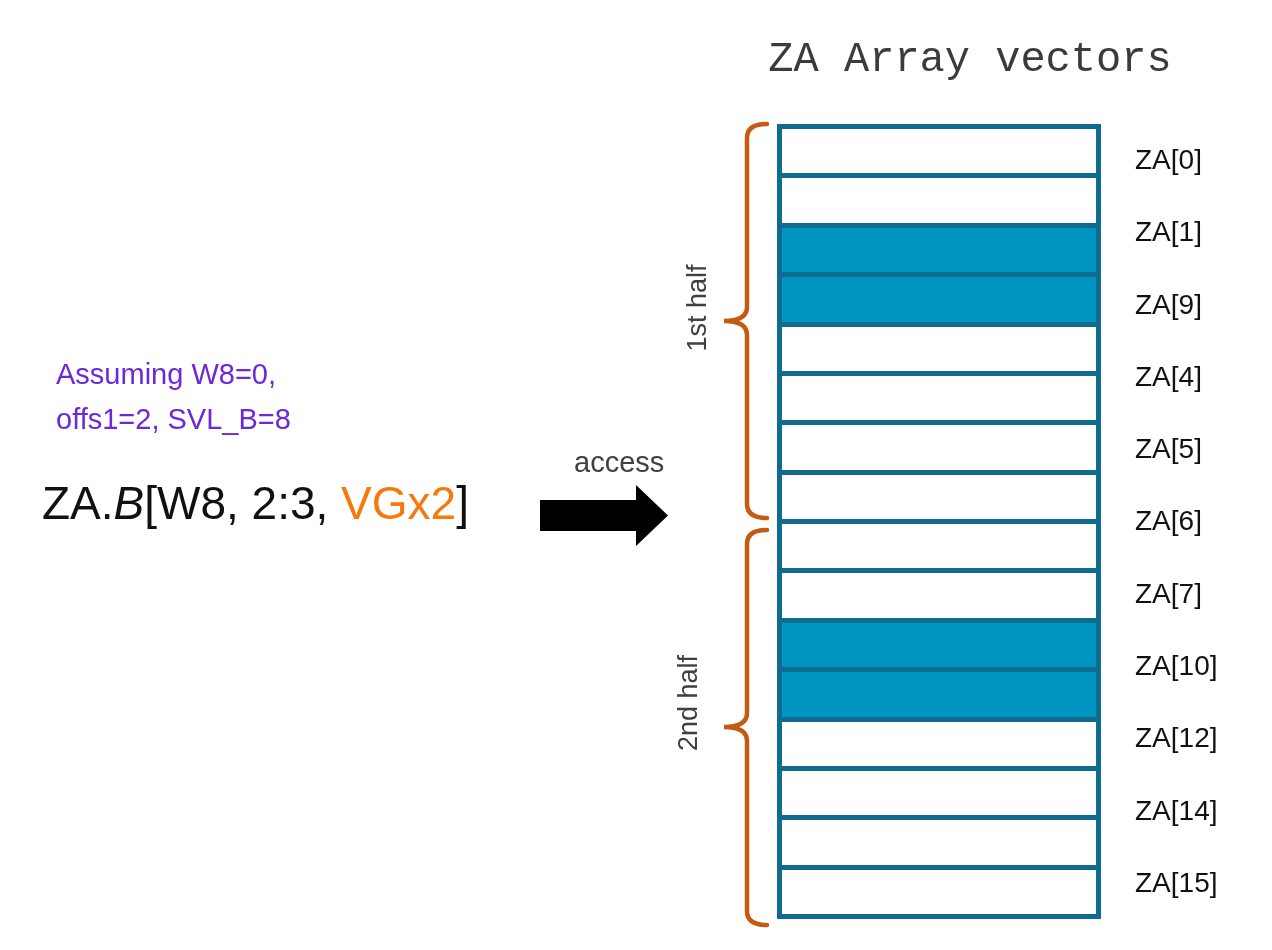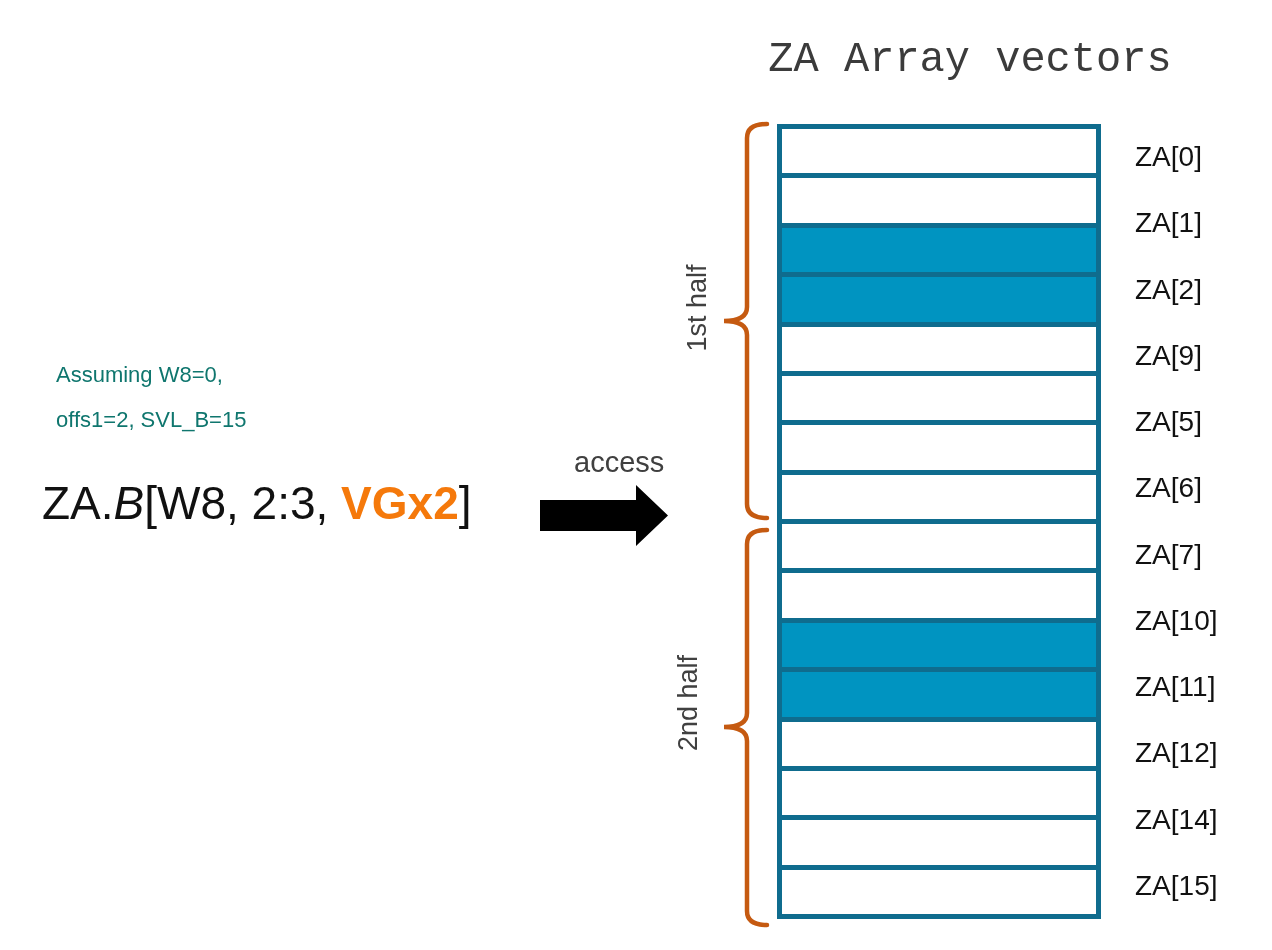--- a/index.html
+++ b/index.html
@@ -20,30 +20,30 @@
     overflow:hidden;
   }
   .title{
     position:absolute;left:730px;top:36px;width:480px;
     text-align:center;font-size:42px;color:#3b3b3b;
     white-space:nowrap;
     font-family:Liberation Mono, monospace;
   }
   .assumptions{
     position:absolute;left:56px;top:352px;
-    font-size:22px;line-height:45px;color:#0f766e;
+    font-size:29px;line-height:45px;color:#6d28d9;
     white-space:nowrap;
   }
   .formula{
     position:absolute;left:42px;top:474px;
     font-size:46px;line-height:58px;color:#111111;
     white-space:nowrap;
   }
   .formula .it{font-style:italic;}
-  .formula .hl{color:var(--highlight);font-weight:bold;}
+  .formula .hl{color:var(--highlight);}
   .access-label{
     position:absolute;left:574px;top:446px;
     font-size:29px;color:var(--muted);
   }
   .overlay-svg{
     position:absolute;left:0;top:0;width:1272px;height:950px;
     pointer-events:none;
   }
   .stack{
     position:absolute;left:777px;top:124px;width:324px;height:795px;
@@ -73,21 +73,21 @@
 </style>
 </head>
 <body>
 
 <div class="canvas">
 
   <div class="title">ZA Array vectors</div>
 
   <div class="assumptions">
     <div>Assuming W8=0,</div>
-    <div>offs1=2, SVL_B=15</div>
+    <div>offs1=2, SVL_B=8</div>
   </div>
 
   <div class="formula"><span>ZA.</span><span class="it">B</span><span>[</span><span>W8, 2:3, </span><span class="hl">VGx2</span><span>]</span></div>
 
   <div class="access-label">access</div>
 
   <svg class="overlay-svg" viewBox="0 0 1272 950">
     <polygon points="540,500 636,500 636,485 668,515.5 636,546 636,531 540,531" fill="#000000"></polygon>
   </svg>
 
@@ -113,25 +113,24 @@
       <div class="row filled"></div>
       <div class="row filled"></div>
       <div class="row"></div>
       <div class="row"></div>
       <div class="row"></div>
       <div class="row"></div>
     </div>
   <div class="row-labels">
       <div class="row-label">ZA[0]</div>
       <div class="row-label">ZA[1]</div>
-      <div class="row-label">ZA[2]</div>
       <div class="row-label">ZA[9]</div>
+      <div class="row-label">ZA[4]</div>
       <div class="row-label">ZA[5]</div>
       <div class="row-label">ZA[6]</div>
       <div class="row-label">ZA[7]</div>
       <div class="row-label">ZA[10]</div>
-      <div class="row-label">ZA[11]</div>
       <div class="row-label">ZA[12]</div>
       <div class="row-label">ZA[14]</div>
       <div class="row-label">ZA[15]</div>
     </div>
 
 </div>
 
 </body></html>

